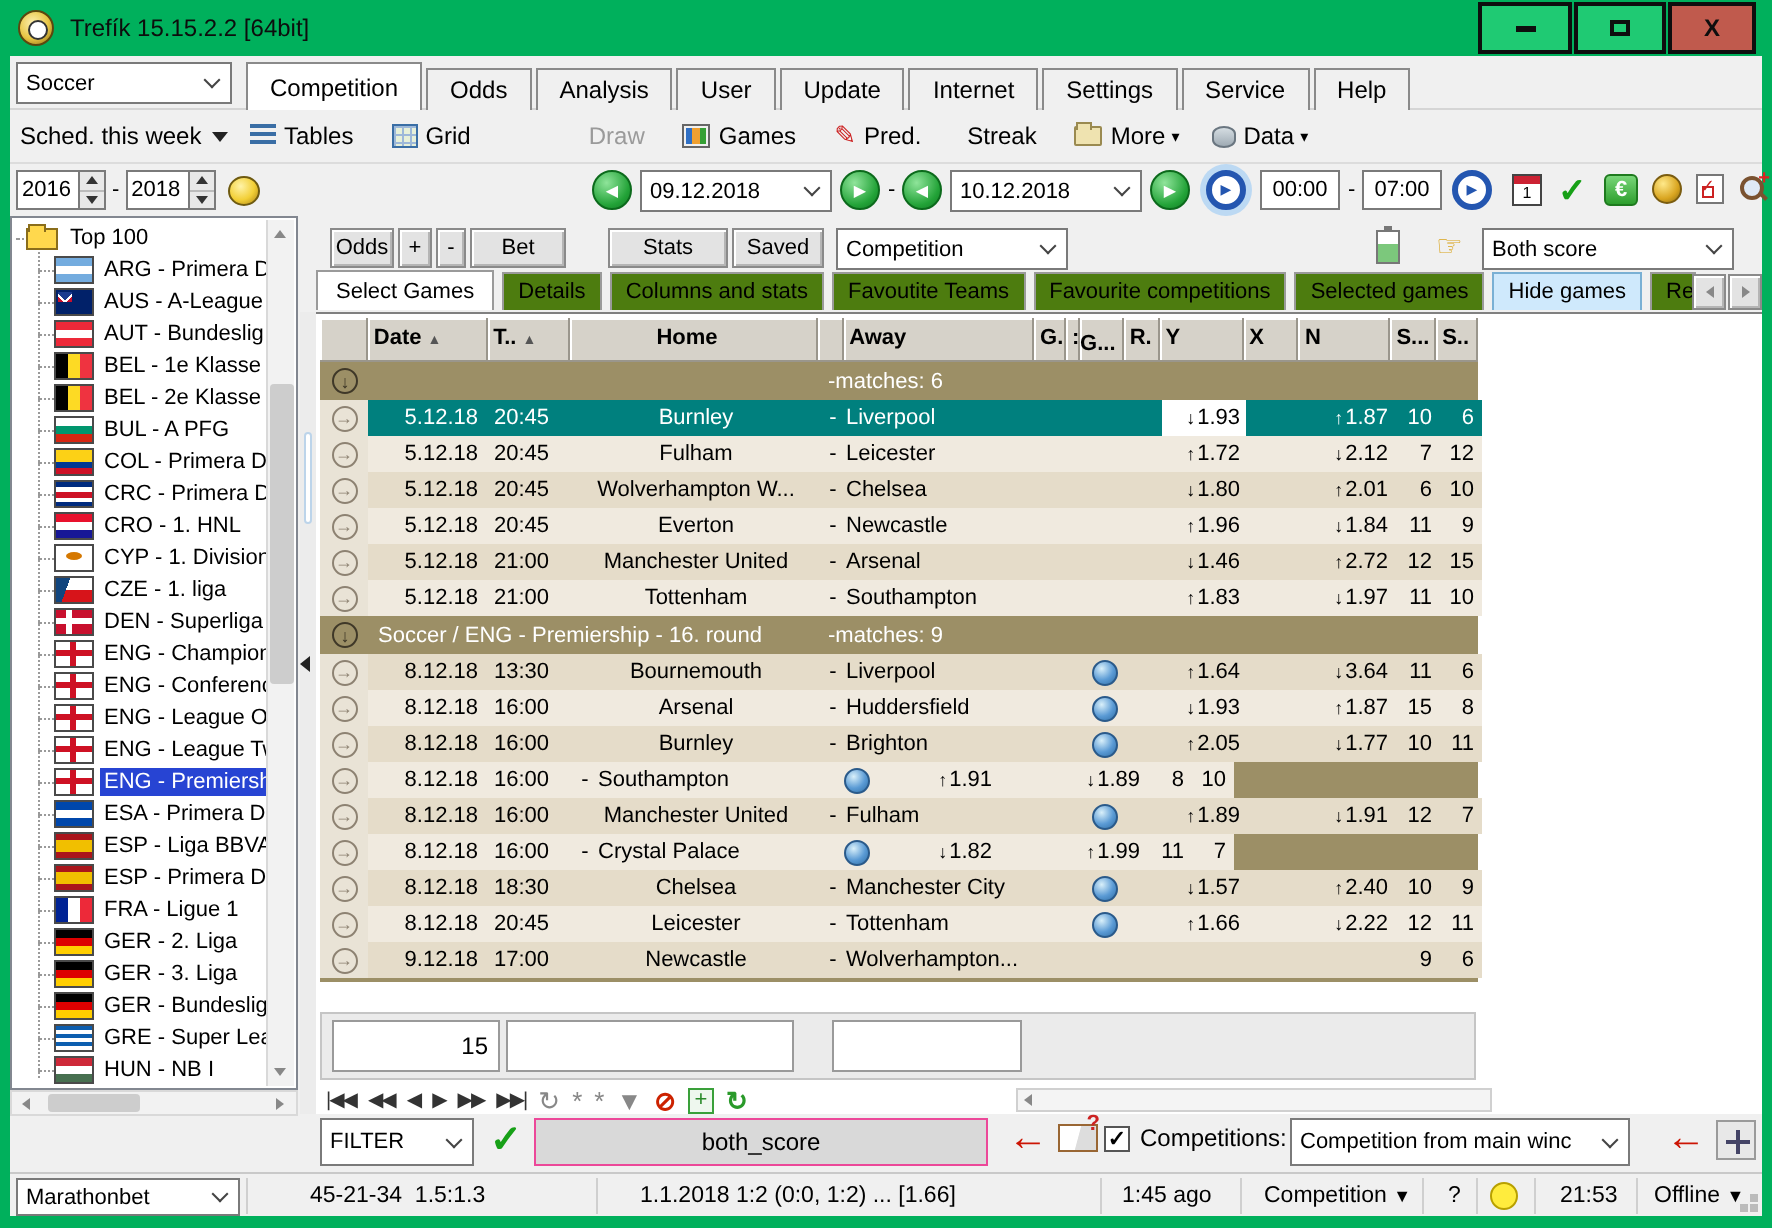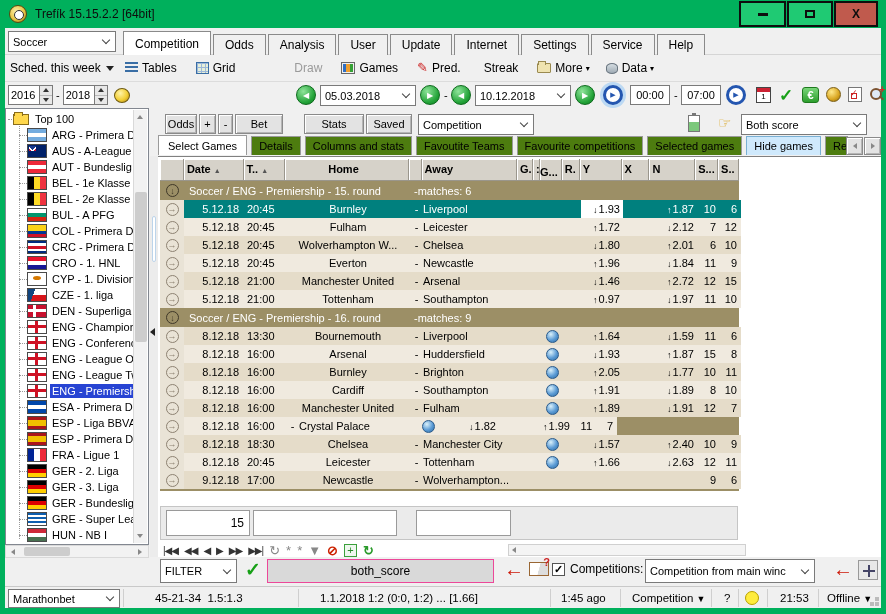--- a/index.html
+++ b/index.html
@@ -574,21 +574,21 @@
     </div>
 
     <div class="splitter">
       <div class="handle"></div>
       <div class="collapse"></div>
     </div>
 
     <div class="daterow">
       <div class="gcirc" style="left:138px">◀</div>
       <div class="combo dcombo" style="left:162px">
-        <span class="cv">05.03.2018</span>
+        <span class="cv">09.12.2018</span>
           <span class="chev"></span>
       </div>
       <div class="gcirc" style="left:262px">▶</div>
       <span class="sep" style="left:286px">-</span>
       <div class="gcirc" style="left:293px">◀</div>
       <div class="combo dcombo" style="left:317px">
         <span class="cv">10.12.2018</span>
           <span class="chev"></span>
       </div>
       <div class="gcirc" style="left:417px">▶</div>
@@ -692,21 +692,20 @@
             <span class="hcell c-n"><span>N</span><span class="sort"></span></span>
 
             <span class="hcell c-s1"><span>S...</span><span class="sort"></span></span>
 
             <span class="hcell c-s2"><span>S..</span><span class="sort"></span></span>
           </div>
         <div class="grid-body">
 
             <div class="grow">
               <span class="gicon">↓</span>
-              <span class="gtitle">Soccer / ENG - Premiership - 15. round</span>
               <span class="gmatches">-matches: 6</span>
             </div>
 
             <div class="trow dark selected">
               <span class="cell c-icon">
                 <span class="rowicon">→</span>
               </span>
               <span class="cell c-date">5.12.18</span>
               <span class="cell c-time">20:45</span>
               <span class="cell c-home">Burnley</span>
@@ -821,21 +820,21 @@
               <span class="cell c-time">21:00</span>
               <span class="cell c-home">Tottenham</span>
               <span class="cell c-dash">-</span>
               <span class="cell c-away">Southampton</span>
               <span class="cell c-g1"></span>
               <span class="cell c-colon"></span>
               <span class="cell c-g2">
                 <span class="globe" style="visibility: hidden;"></span>
               </span>
               <span class="cell c-r"></span>
-              <span class="cell c-y"><span class="arr">↑</span><span>0.97</span></span>
+              <span class="cell c-y"><span class="arr">↑</span><span>1.83</span></span>
               <span class="cell c-x"></span>
               <span class="cell c-n"><span class="arr">↓</span><span>1.97</span></span>
               <span class="cell c-s1">11</span>
               <span class="cell c-s2">10</span>
             </div>
 
             <div class="grow">
               <span class="gicon">↓</span>
               <span class="gtitle">Soccer / ENG - Premiership - 16. round</span>
               <span class="gmatches">-matches: 9</span>
@@ -851,21 +850,21 @@
               <span class="cell c-dash">-</span>
               <span class="cell c-away">Liverpool</span>
               <span class="cell c-g1"></span>
               <span class="cell c-colon"></span>
               <span class="cell c-g2">
                 <span class="globe"></span>
               </span>
               <span class="cell c-r"></span>
               <span class="cell c-y"><span class="arr">↑</span><span>1.64</span></span>
               <span class="cell c-x"></span>
-              <span class="cell c-n"><span class="arr">↓</span><span>1.59</span></span>
+              <span class="cell c-n"><span class="arr">↓</span><span>3.64</span></span>
               <span class="cell c-s1">11</span>
               <span class="cell c-s2">6</span>
             </div>
 
             <div class="trow light">
               <span class="cell c-icon">
                 <span class="rowicon">→</span>
               </span>
               <span class="cell c-date">8.12.18</span>
               <span class="cell c-time">16:00</span>
@@ -906,21 +905,20 @@
               <span class="cell c-s1">10</span>
               <span class="cell c-s2">11</span>
             </div>
 
             <div class="trow light">
               <span class="cell c-icon">
                 <span class="rowicon">→</span>
               </span>
               <span class="cell c-date">8.12.18</span>
               <span class="cell c-time">16:00</span>
-              <span class="cell c-home">Cardiff</span>
               <span class="cell c-dash">-</span>
               <span class="cell c-away">Southampton</span>
               <span class="cell c-g1"></span>
               <span class="cell c-colon"></span>
               <span class="cell c-g2">
                 <span class="globe"></span>
               </span>
               <span class="cell c-r"></span>
               <span class="cell c-y"><span class="arr">↑</span><span>1.91</span></span>
               <span class="cell c-x"></span>
@@ -1004,21 +1002,21 @@
               <span class="cell c-dash">-</span>
               <span class="cell c-away">Tottenham</span>
               <span class="cell c-g1"></span>
               <span class="cell c-colon"></span>
               <span class="cell c-g2">
                 <span class="globe"></span>
               </span>
               <span class="cell c-r"></span>
               <span class="cell c-y"><span class="arr">↑</span><span>1.66</span></span>
               <span class="cell c-x"></span>
-              <span class="cell c-n"><span class="arr">↓</span><span>2.63</span></span>
+              <span class="cell c-n"><span class="arr">↓</span><span>2.22</span></span>
               <span class="cell c-s1">12</span>
               <span class="cell c-s2">11</span>
             </div>
 
             <div class="trow dark">
               <span class="cell c-icon">
                 <span class="rowicon">→</span>
               </span>
               <span class="cell c-date">9.12.18</span>
               <span class="cell c-time">17:00</span>

